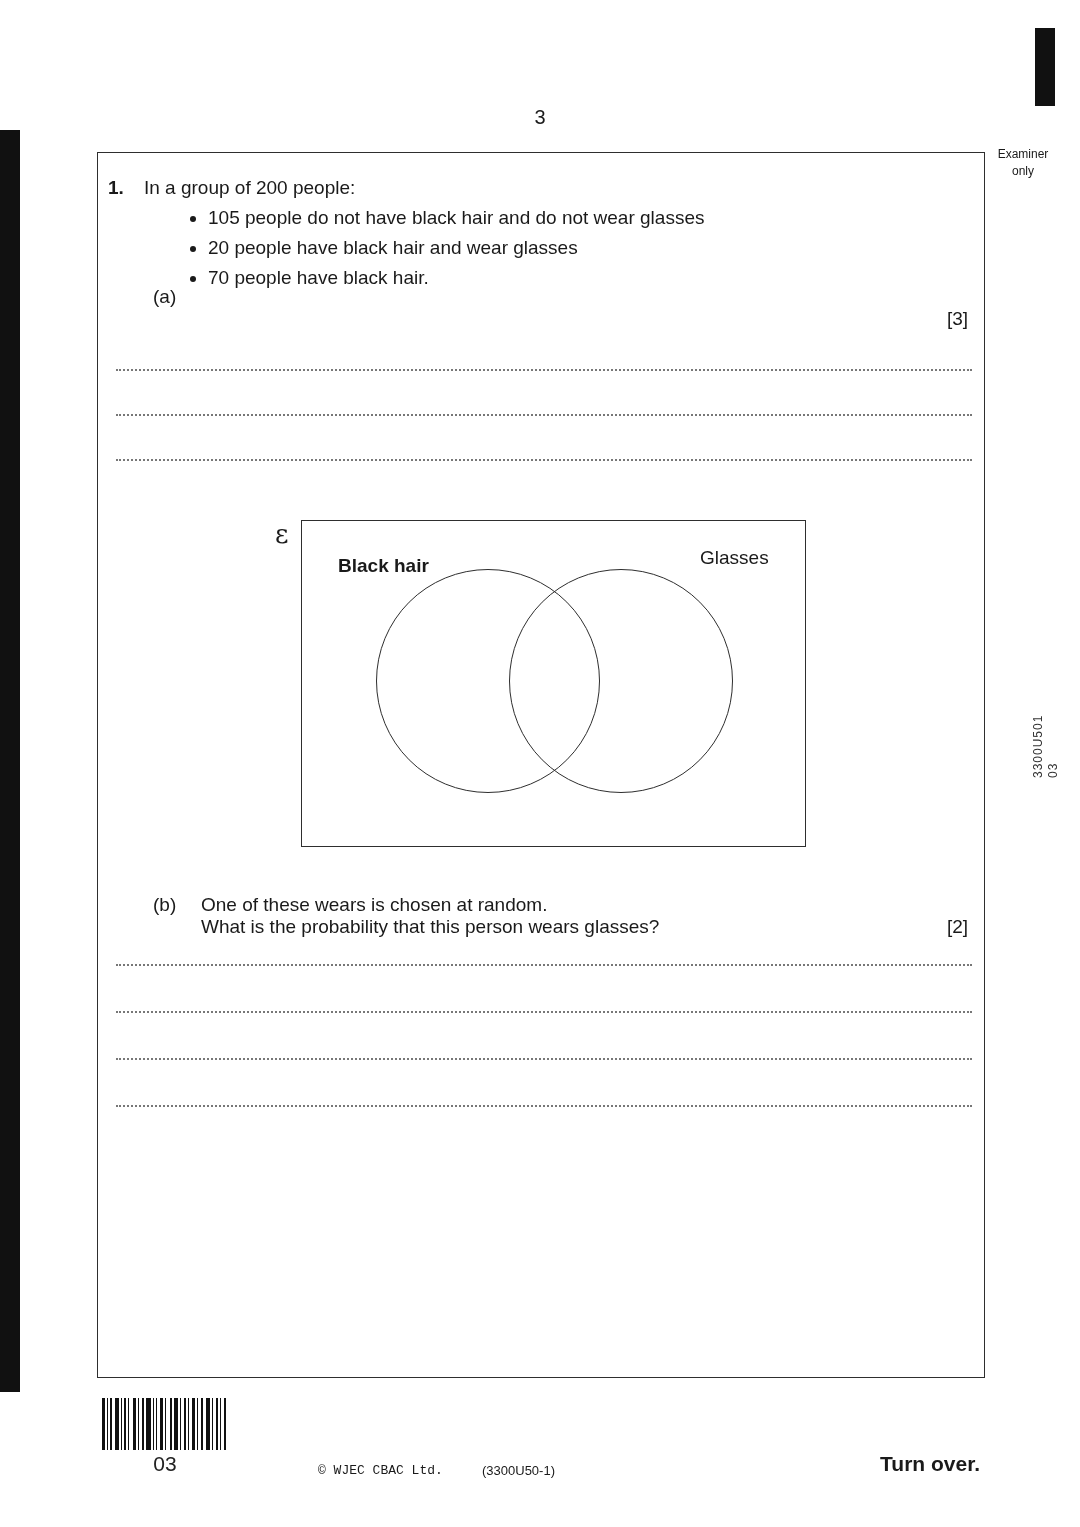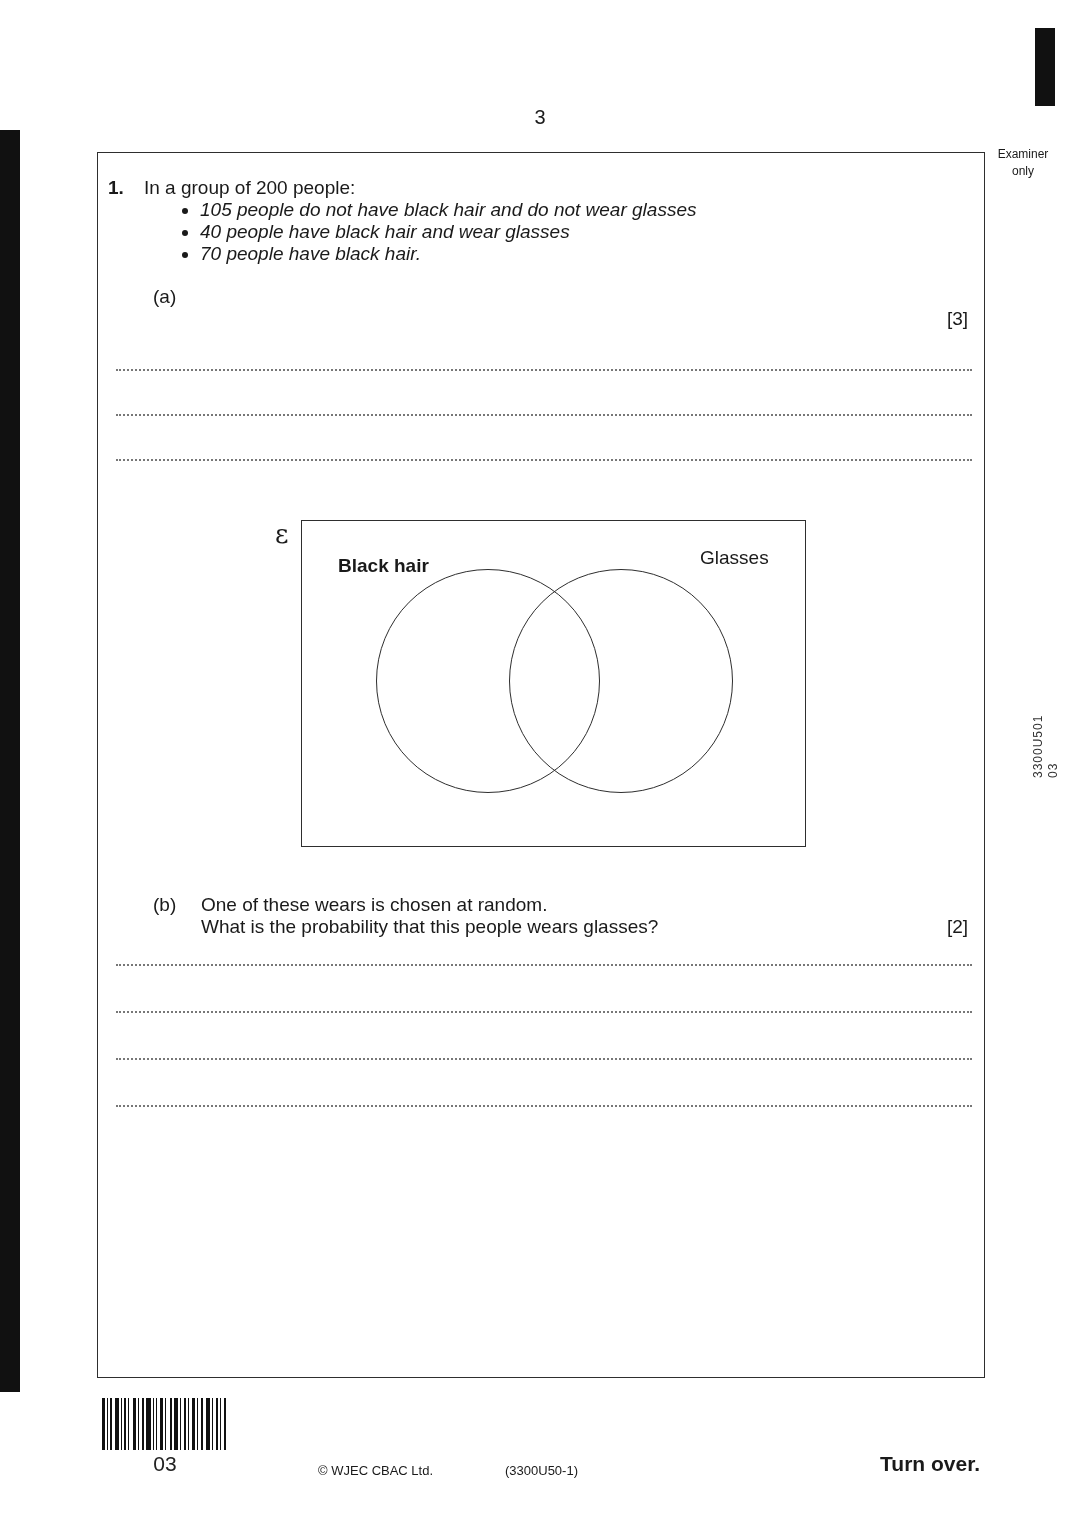--- a/index.html
+++ b/index.html
@@ -31,21 +31,21 @@
     width: 888px; height: 1226px;
     border: 1.5px solid #2e2e2e;
     box-sizing: border-box;
   }
   .qnum { position: absolute; left: 10px; top: 24px; font-size: 19px; font-weight: bold; }
   .intro { position: absolute; left: 46px; top: 24px; font-size: 19px; }
   .bullets {
     position: absolute; left: 78px; top: 46px; margin: 0;
     padding-left: 24px; font-size: 19px; line-height: 22px;
   }
-  .bullets li { margin: 0; padding: 0; font-style: italic; }
+  .bullets li { margin: 8px; padding: 0; }
 
   .part-label { position: absolute; left: 55px; font-size: 19px; }
   .part-text  { position: absolute; left: 103px; font-size: 19px; line-height: 22px; }
   .marks { position: absolute; right: 16px; font-size: 19px; }
 
   .answer-line {
     position: absolute; left: 18px; right: 12px; height: 0;
     border-bottom: 2px dotted #777;
   }
 
@@ -73,22 +73,22 @@
     position: absolute; left: 993px; top: 706px; width: 110px; height: 34px;
     transform: rotate(-90deg);
     font-size: 12px; line-height: 15px; letter-spacing: 1px; color: #333;
   }
 
   .barcode { position: absolute; left: 100px; top: 1398px; width: 130px; height: 54px; }
   .barcode-num {
     position: absolute; left: 100px; top: 1452px; width: 130px;
     text-align: center; font-size: 21px; color: #222;
   }
-  .footer-copy { position: absolute; left: 318px; top: 1463px; font-size: 13px; }
-  .footer-code { position: absolute; left: 505px; top: 1463px; font-size: 13px; }
+  .footer-copy { position: absolute; left: 318px; top: 1463px; font-size: 13px; font-family: Liberation Mono, monospace; }
+  .footer-code { position: absolute; left: 482px; top: 1463px; font-size: 13px; }
   .turn-over  { position: absolute; right: 100px; top: 1452px; font-size: 21px; font-weight: bold; }
 </style>
 </head>
 <body>
 
 <div class="page">
 
   <div class="bar left-bar"></div>
   <div class="bar tr-bar"></div>
 
@@ -99,21 +99,21 @@
     <div>only</div>
   </div>
 
   <div class="qbox">
 
     <div class="qnum">1.</div>
     <div class="intro">In a group of 200 people:</div>
 
     <ul class="bullets">
       <li>105 people do not have black hair and do not wear glasses</li>
-      <li>40 people have black hair and wear glasses</li>
+      <li>20 people have black hair and wear glasses</li>
       <li>70 people have black hair.</li>
     </ul>
 
     <div class="part-label" style="top:133px">(a)</div>
     <div class="marks" style="top:155px">[3]</div>
 
     <div class="answer-line" style="top:216px"></div>
     <div class="answer-line" style="top:261px"></div>
     <div class="answer-line" style="top:306px"></div>
 
@@ -121,21 +121,21 @@
       <div class="epsilon">ε</div>
       <div class="venn-label venn-label-left">Black hair</div>
       <div class="venn-label venn-label-right">Glasses</div>
       <div class="circle circle-left"></div>
       <div class="circle circle-right"></div>
     </div>
 
     <div class="part-label" style="top:741px">(b)</div>
     <div class="part-text" style="top:741px">
       <div>One of these wears is chosen at random.</div>
-      <div>What is the probability that this people wears glasses?</div>
+      <div>What is the probability that this person wears glasses?</div>
     </div>
     <div class="marks" style="top:763px">[2]</div>
 
     <div class="answer-line" style="top:811px"></div>
     <div class="answer-line" style="top:858px"></div>
     <div class="answer-line" style="top:905px"></div>
     <div class="answer-line" style="top:952px"></div>
 
   </div>
 

